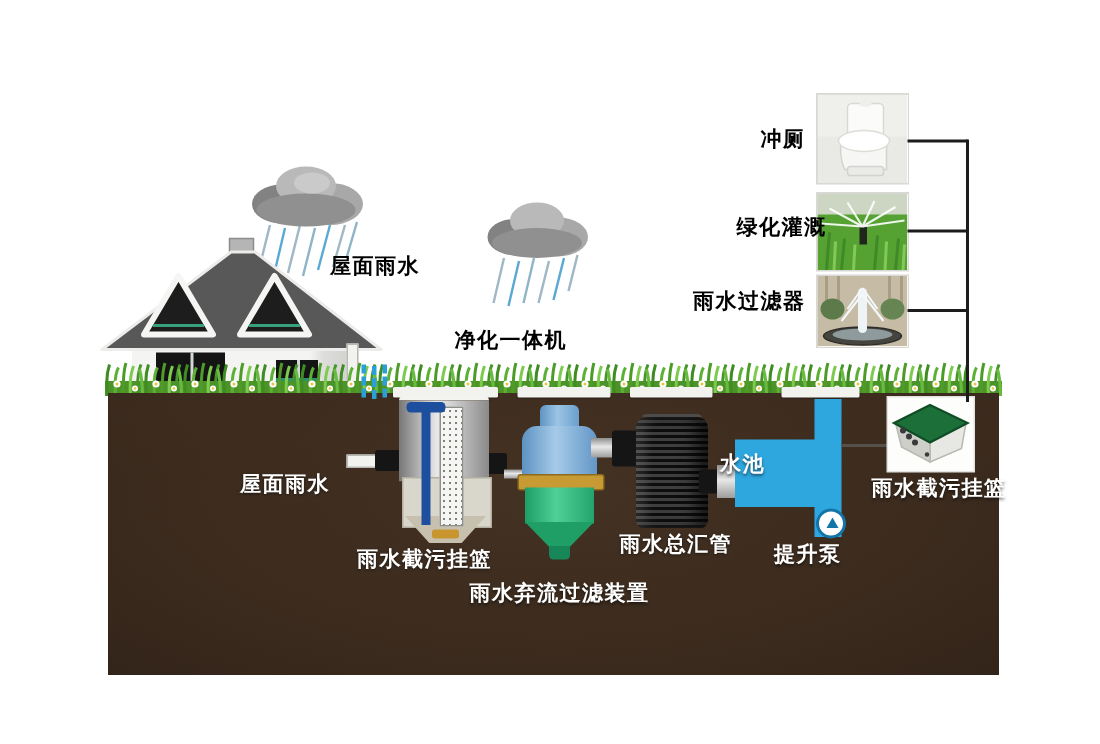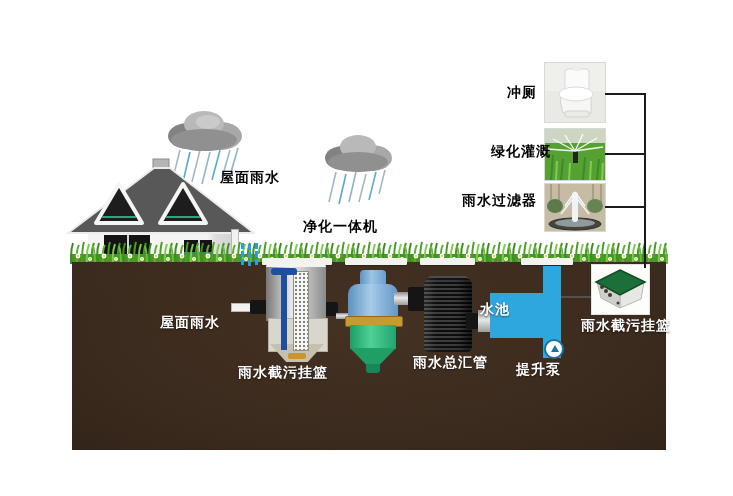--- a/index.html
+++ b/index.html
@@ -284,17 +284,18 @@
 
   <span class="lbl-dark" style="left:220px;top:169px">屋面雨水</span>
   <span class="lbl-dark" style="left:303px;top:218px">净化一体机</span>
 
   <span class="lbl-dark lbl-right" style="right:196px;top:84px">冲厕</span>
   <span class="lbl-dark lbl-right" style="right:182px;top:143px">绿化灌溉</span>
   <span class="lbl-dark lbl-right" style="right:196px;top:192px">雨水过滤器</span>
 
   <span class="lbl-white" style="left:160px;top:314px">屋面雨水</span>
   <span class="lbl-white" style="left:238px;top:364px">雨水截污挂篮</span>
+  <span class="lbl-white" style="left:313px;top:387px">雨水弃流过滤装置</span>
   <span class="lbl-white" style="left:413px;top:354px">雨水总汇管</span>
   <span class="lbl-white" style="left:516px;top:361px">提升泵</span>
   <span class="lbl-white" style="left:581px;top:317px">雨水截污挂篮</span>
 
 </div>
 
 </body></html>

